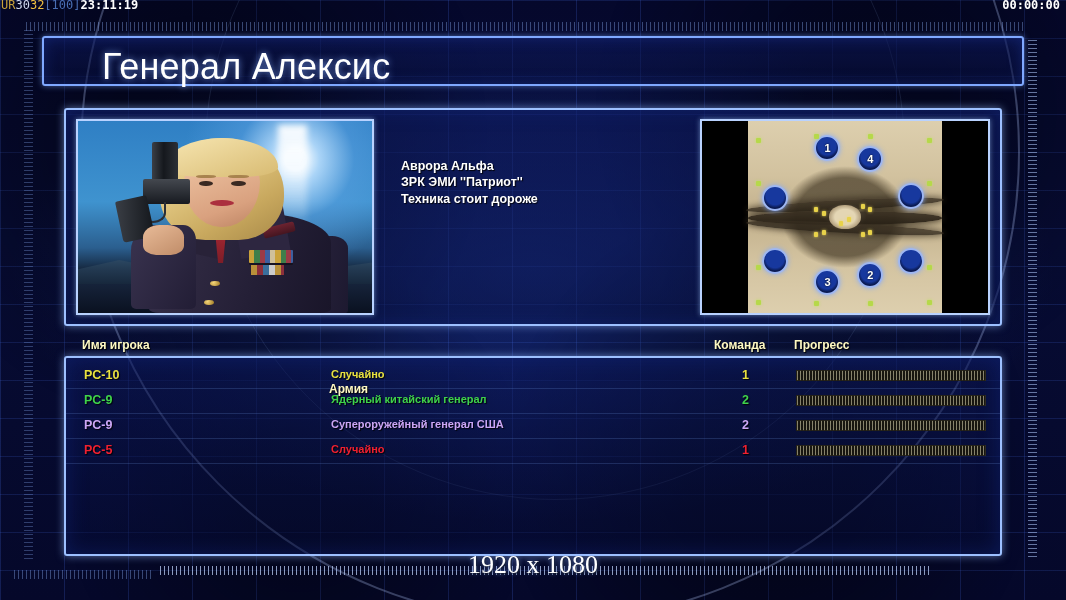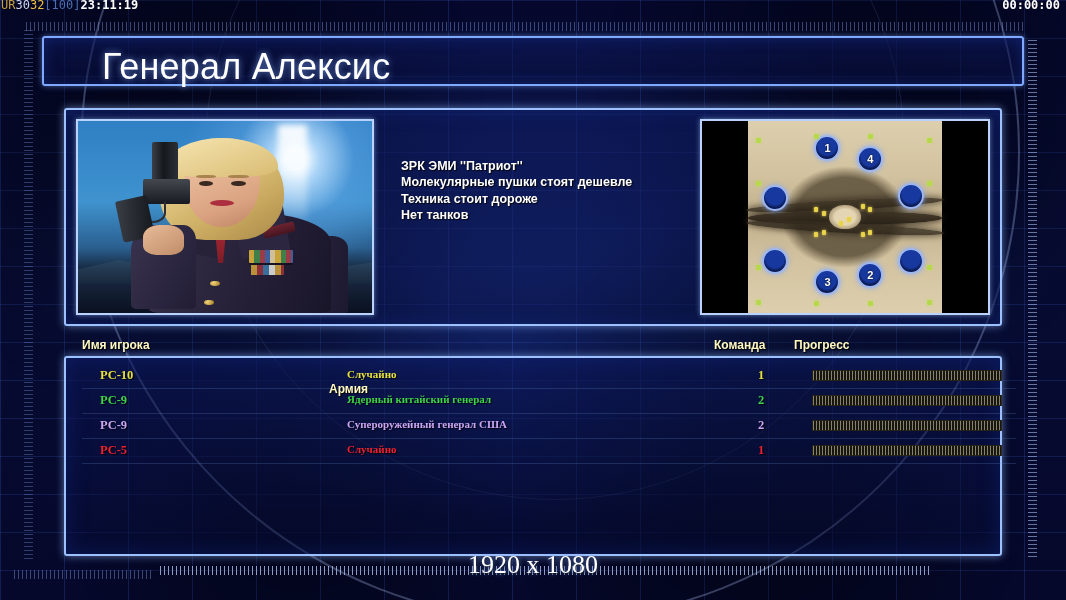--- a/index.html
+++ b/index.html
@@ -229,23 +229,22 @@
     color:#fef9c3; font-size:12px; font-weight:bold;
     text-shadow:1px 1px 1px #000; z-index:12;
   }
   #players-header span{ position:absolute; top:0; }
   .col-name{ left:18px; }
   .col-army{ left:265px;margin-top:44px; }
   .col-team{ left:650px; }
   .col-prog{ left:730px; }
 
   .prow{
-    position:absolute; left:16px; width:100%; height:25px;
+    position:absolute; left:0; width:100%; height:25px;
     border-bottom:1px solid rgba(110,150,225,.22);
-    font-family:Liberation Serif, serif;
   }
   .prow .pname{ position:absolute; left:18px; top:4px; font-size:12.5px; font-weight:bold;
     text-shadow:1px 1px 1px rgba(0,0,0,.85); }
   .prow .parmy{ position:absolute; left:265px; top:4px; font-size:11px; font-weight:bold;
     text-shadow:1px 1px 1px rgba(0,0,0,.85); }
   .prow .pteam{ position:absolute; left:676px; top:4px; font-size:12.5px; font-weight:bold;
     text-shadow:1px 1px 1px rgba(0,0,0,.85); }
   .prow .pbar{
     position:absolute; left:730px; top:6px; width:190px; height:11px;
     background:
@@ -321,24 +320,23 @@
 
     <div class="fig-arm"></div>
     <div class="gun-barrel"></div>
     <div class="gun-slide"></div>
     <div class="gun-guard"></div>
     <div class="gun-grip"></div>
     <div class="fig-hand"></div>
   </div>
 
   <div id="description">
+    <div>Аврора Альфа</div>
     <div>ЗРК ЭМИ ''Патриот''</div>
-    <div>Молекулярные пушки стоят дешевле</div>
     <div>Техника стоит дороже</div>
-    <div>Нет танков</div>
   </div>
 
   <div id="minimap-box">
     <div class="mm-terrain">
       <div class="mm-river r2"></div>
       <div class="mm-river"></div>
       <div class="mm-river r3"></div>
       <div class="mm-eye"></div>
       <div id="mm-markers">
           <div class="mm-start" style="left: calc(41% - 13px); top: calc(14% - 13px);">1</div>

